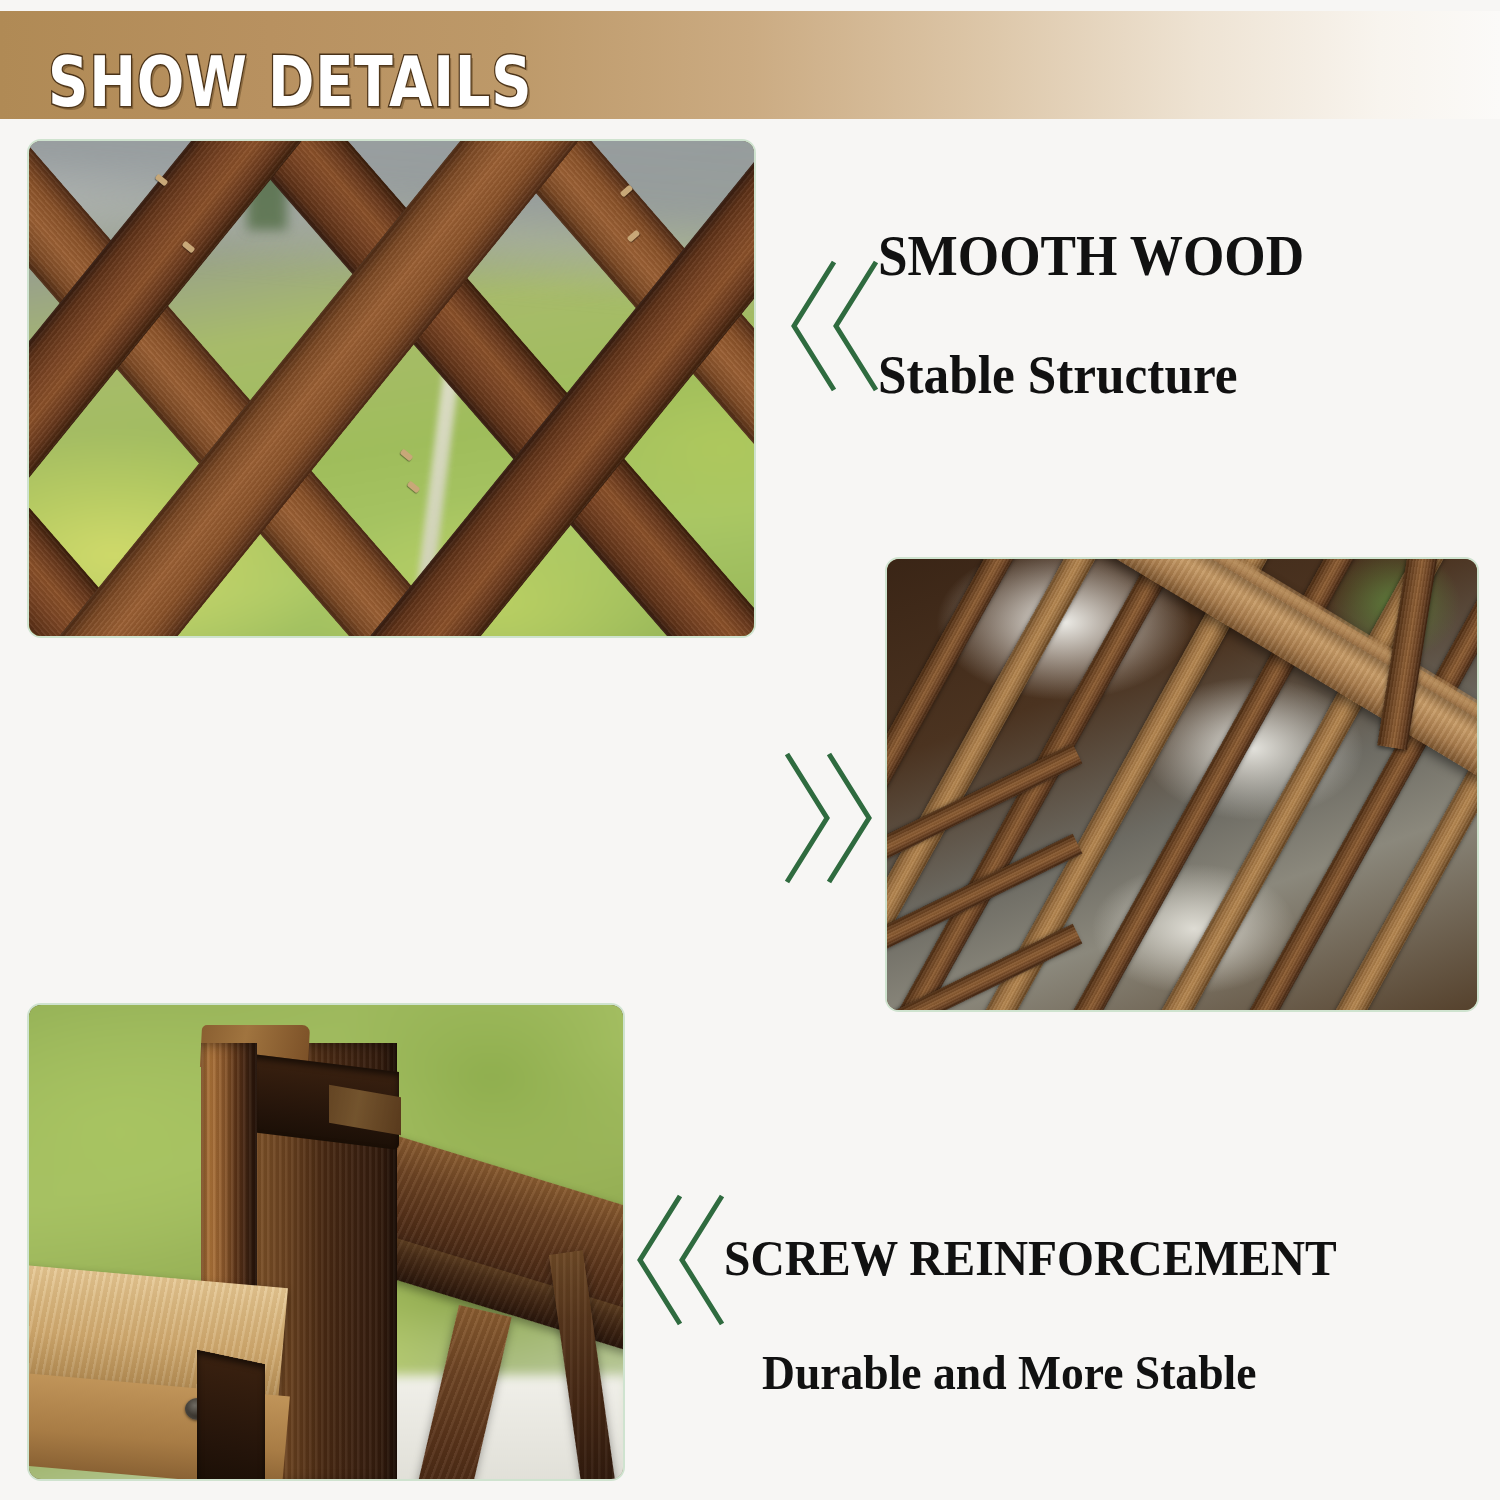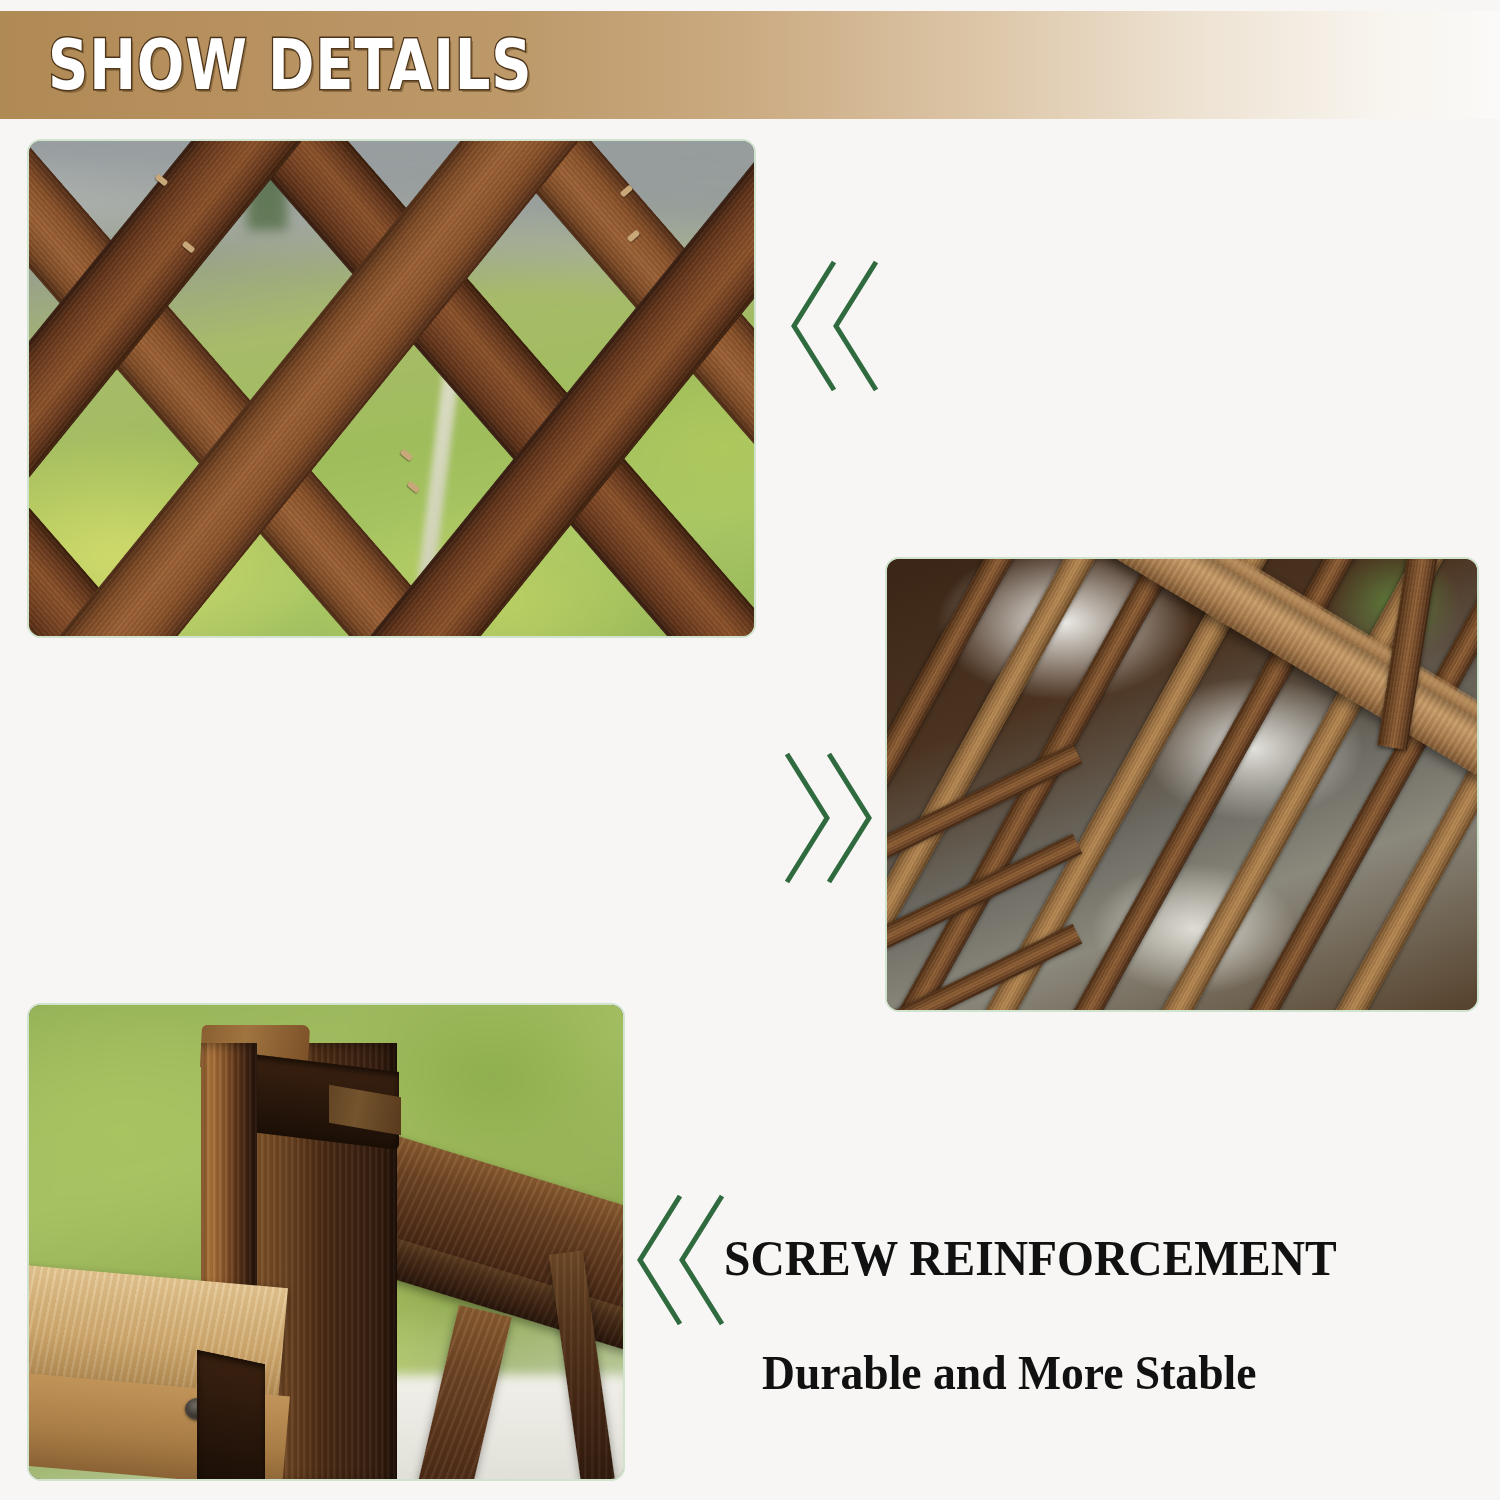--- a/index.html
+++ b/index.html
@@ -36,21 +36,21 @@
         #bd9969 34%,
         #cbab82 50%,
         #ddc7a9 66%,
         #eee3d3 80%,
         #f8f4ee 92%,
         #fbfaf8 100%);
   }
   .banner-inner {
     position: absolute;
     left: 0;
-    top: 5px;
+    top: 22px;
     width: 1500px;
     height: 100px;
   }
   .banner-title {
     position: absolute;
     left: 48px;
     top: 12px;
     font-family: "DejaVu Sans", sans-serif;
     font-weight: bold;
     font-size: 70px;
@@ -421,20 +421,24 @@
     </svg>
   </div>
 
   <div class="chevrons" id="chevrons-screw-reinforce">
     <svg width="100" height="140" viewBox="0 0 100 140" fill="none">
       <polyline points="46,6 6,70 46,134" stroke="#2f6b3f" stroke-width="5" fill="none"></polyline>
       <polyline points="88,6 48,70 88,134" stroke="#2f6b3f" stroke-width="5" fill="none"></polyline>
     </svg>
   </div>
 
+  <div class="textblock" id="block-smooth-wood">
+    <div class="t-head">SMOOTH WOOD</div>
+    <div class="t-sub">Stable Structure</div>
+  </div>
 
 
   <div class="textblock" id="block-screw-reinforcement">
     <div class="t-head">SCREW REINFORCEMENT</div>
     <div class="t-sub">Durable and More Stable</div>
   </div>
 
 </div>
 
 </body></html>

